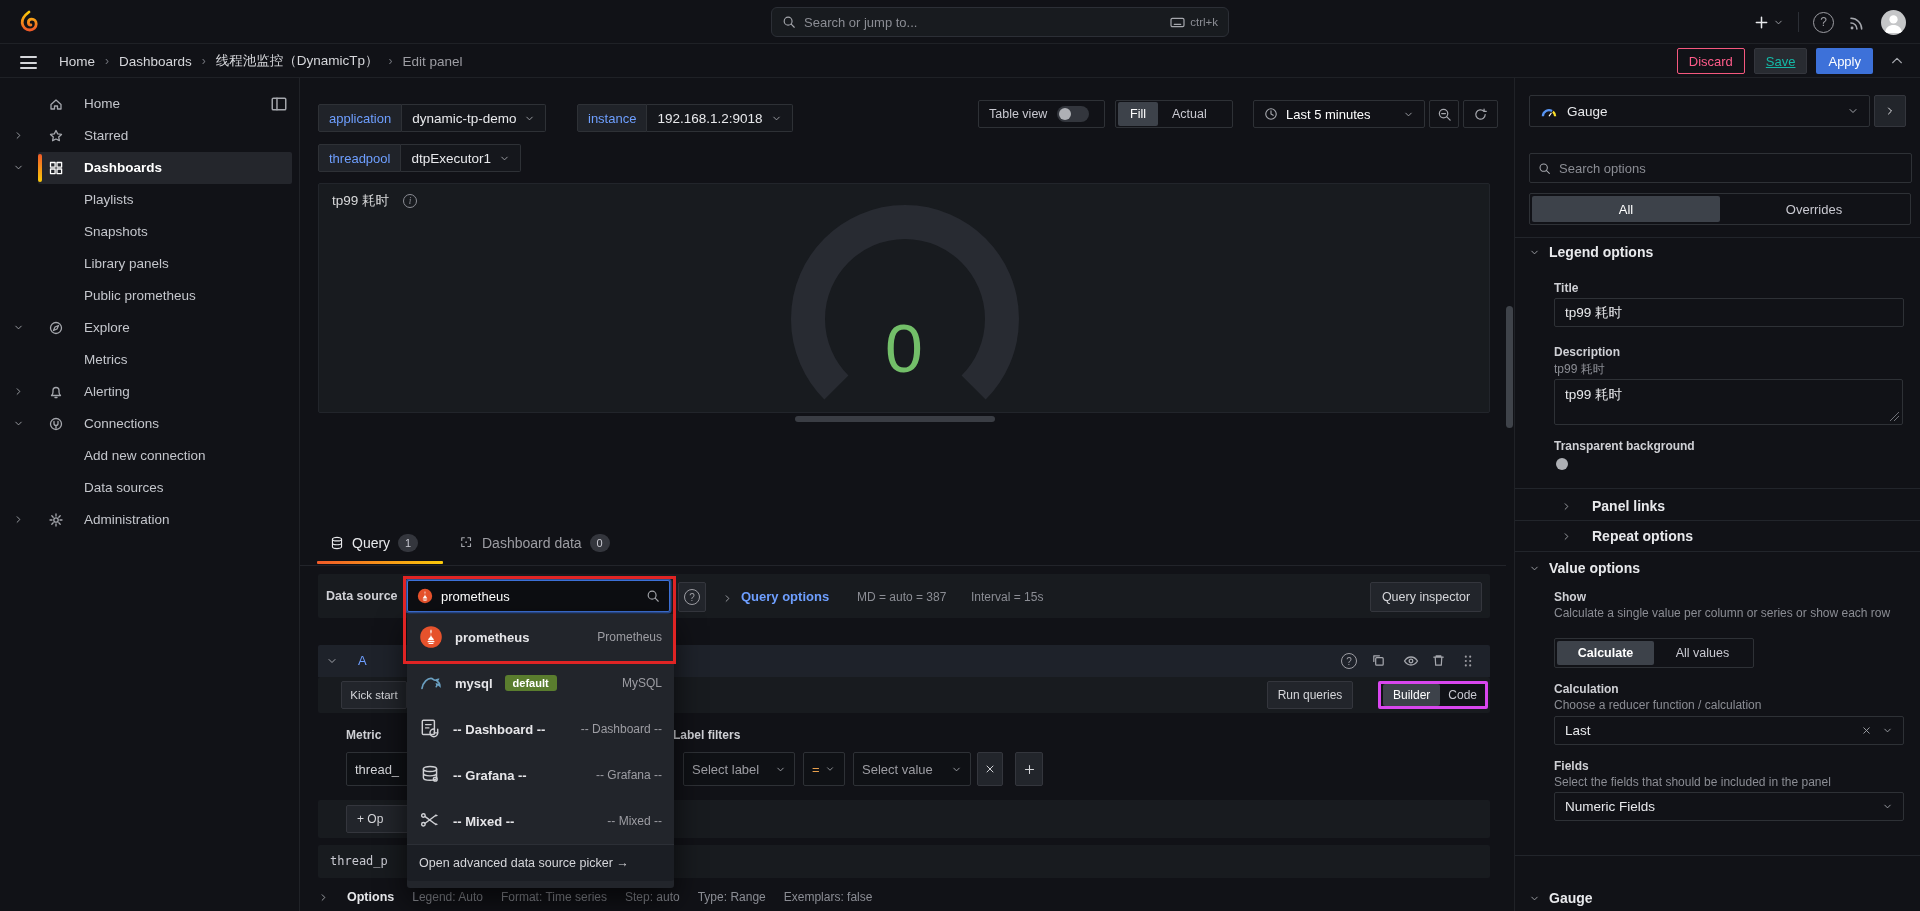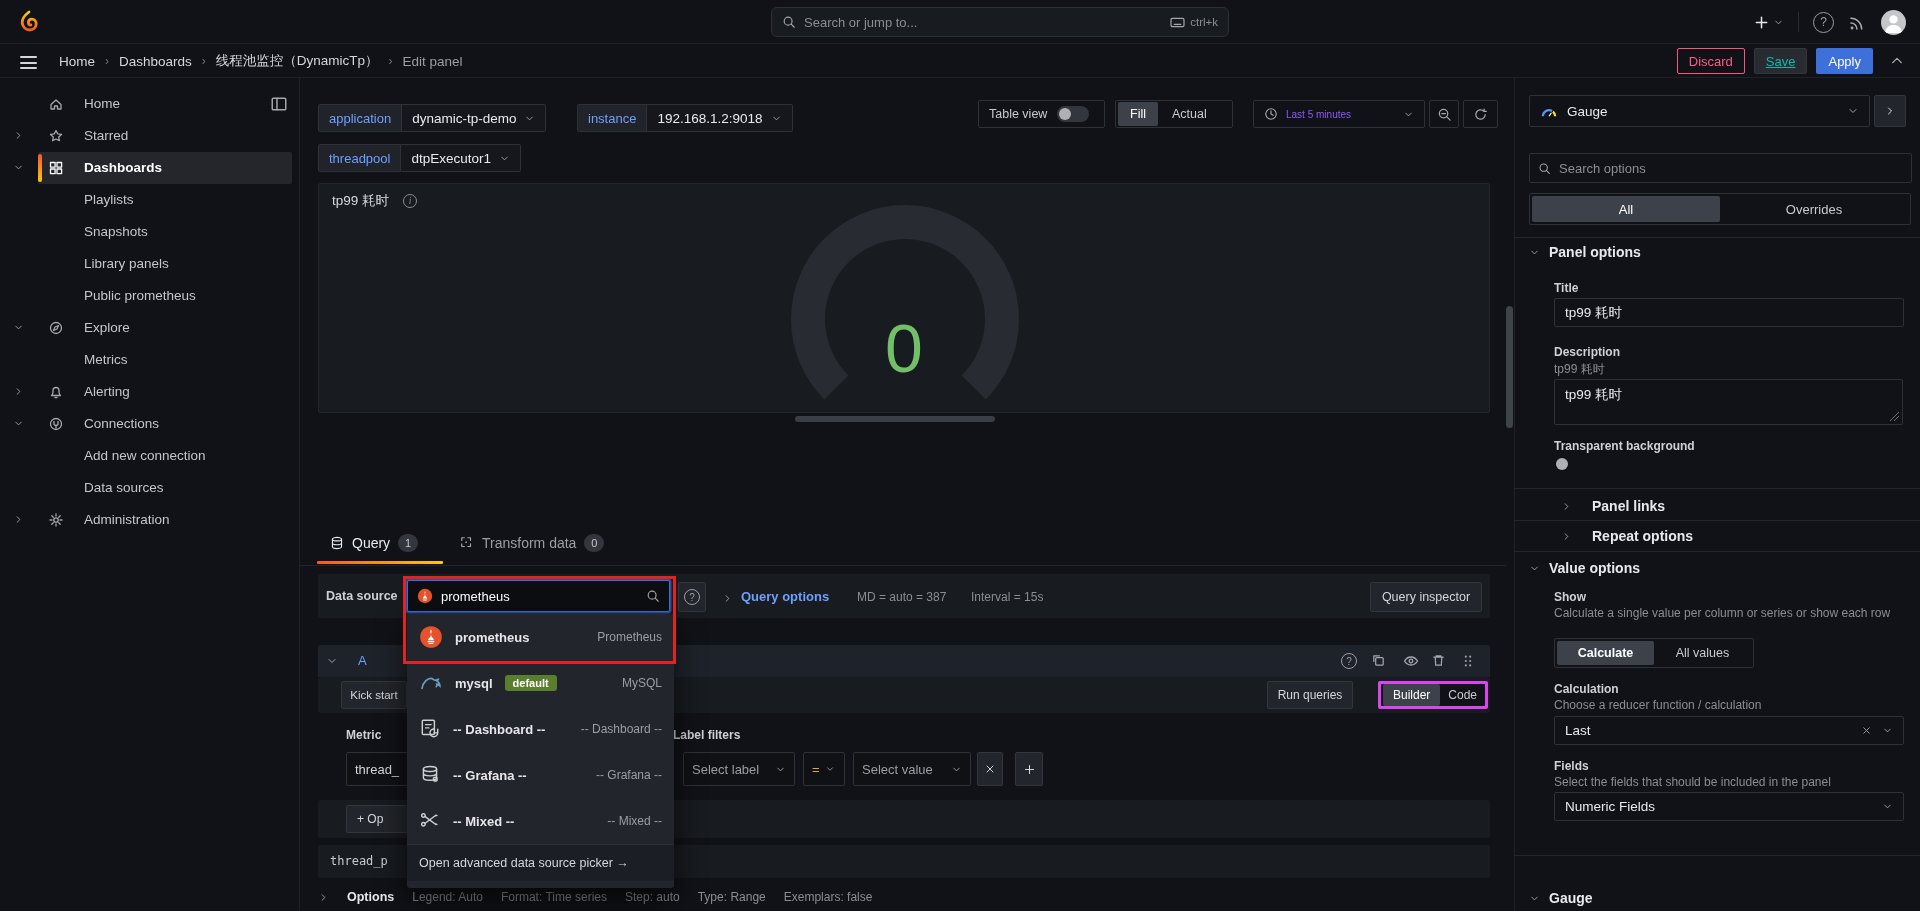--- a/index.html
+++ b/index.html
@@ -314,21 +314,21 @@
   </div>
   <div class="ctl" style="left:1115px;width:118px;padding:2px;gap:2px">
     <span class="seg-chip seg-on">Fill</span>
     <span class="seg-chip seg-off">Actual</span>
   </div>
   <div class="ctl" style="left:1253px;width:172px;padding:0 10px;gap:8px">
     <svg width="14" height="14" viewBox="0 0 16 16" class="ico">
         <circle cx="8" cy="8" r="6"></circle>
         <path d="M8 4.5V8l2.5 1.5"></path>
       </svg>
-    <span style="color:#8b5cf6;font-size:10px">Last 5 minutes</span>
+    <span style="color:#ffffff;font-size:13px">Last 5 minutes</span>
     <svg width="11" height="11" viewBox="0 0 16 16" class="ico" style="margin-left:auto">
         <path d="M4 6l4 4 4-4"></path>
       </svg>
   </div>
   <div class="ctl" style="left:1429px;width:30px;justify-content:center">
     <svg width="15" height="15" viewBox="0 0 16 16" class="ico">
         <circle cx="7" cy="7" r="4.5"></circle>
         <path d="M10.5 10.5L14 14M5 7h4"></path>
       </svg>
   </div>
@@ -359,21 +359,21 @@
           <path d="M2.8 3.6v8.8c0 1.1 2.3 2 5.2 2s5.2-.9 5.2-2V3.6M2.8 8c0 1.1 2.3 2 5.2 2s5.2-.9 5.2-2"></path>
         </svg>
       <span>Query</span>
       <span class="badge-pill">1</span>
     </div>
     <div class="tab" style="left:160px;color:#9d9da3">
       <svg width="14" height="14" viewBox="0 0 16 16" class="ico">
           <path d="M2 5V2h3M9 2h3v3M12 9v3H9M5 12H2V9"></path>
           <circle cx="7" cy="7" r="1" fill="#9d9da3" stroke="none"></circle>
         </svg>
-      <span>Transform data</span>
+      <span>Dashboard data</span>
       <span class="badge-pill">0</span>
     </div>
     <div class="tab-underline"></div>
   </div>
 
   <div class="strip" style="top:574px;height:44px">
     <span class="abs lbl12" style="left:8px;top:15px;font-size:12.5px">Data source</span>
     <div class="abs sm-btn" style="left:360px;top:8px;width:28px;height:30px">
       <span class="circle-q" style="width:16px;height:16px;font-size:10px;border-width:1px">?</span>
     </div>
@@ -572,21 +572,21 @@
       <span class="seg-chip seg-on" style="flex:1;height:26px;justify-content:center;font-size:13px">All</span>
       <span class="seg-chip seg-off" style="flex:1;height:26px;justify-content:center;font-size:13px">Overrides</span>
     </div>
     <div class="o-divider" style="top:159px"></div>
 
     
     <div class="sec-head" style="left:14px;top:166px">
       <svg width="11" height="11" viewBox="0 0 16 16" class="ico">
           <path d="M4 6l4 4 4-4"></path>
         </svg>
-      <span>Panel options</span>
+      <span>Legend options</span>
     </div>
     <span class="o-lbl" style="left:39px;top:203px">Title</span>
     <div class="abs o-sel" style="left:39px;top:220px;width:350px;height:29px">
       <span>tp99 耗时</span>
     </div>
     <span class="o-lbl" style="left:39px;top:267px">Description</span>
     <span class="o-desc" style="left:39px;top:283px">tp99 耗时</span>
     <div class="abs o-sel" style="left:39px;top:301px;width:349px;height:46px;align-items:flex-start;padding-top:6px">
       <span>tp99 耗时</span>
       <span class="resize-corner"></span>

